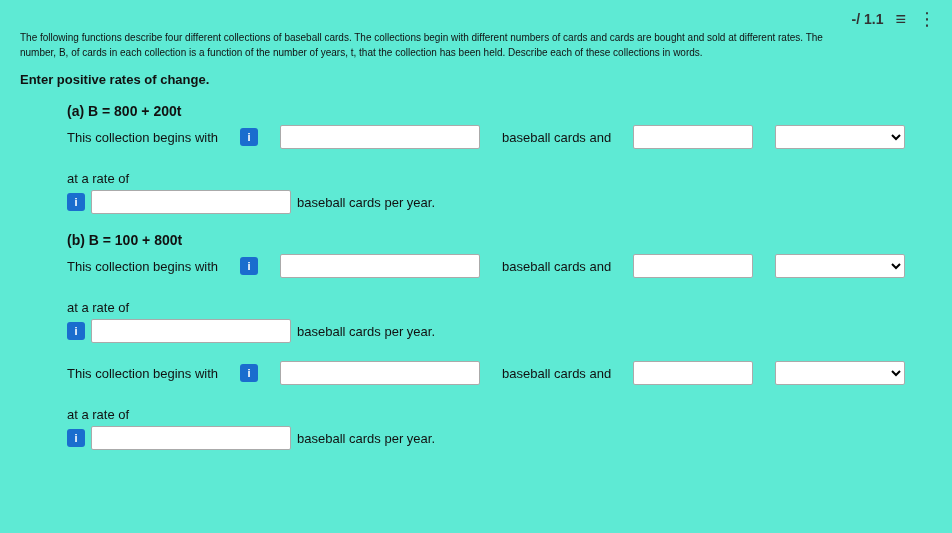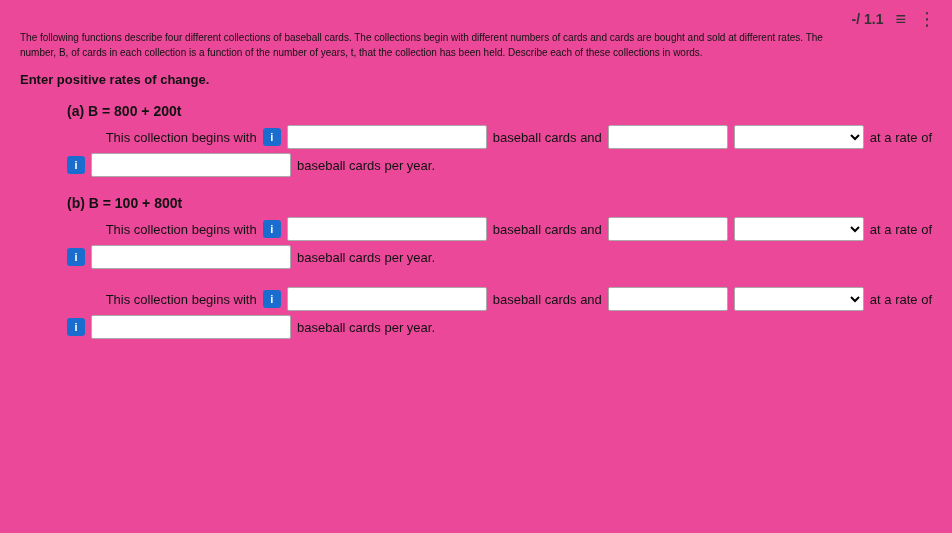--- a/index.html
+++ b/index.html
@@ -8,21 +8,21 @@
       font-family: Arial, sans-serif;
       display: flex;
       justify-content: center;
       align-items: center;
       min-height: 100vh;
       padding: 0;
     }
     .main-container {
       width: 952px;
       height: 533px;
-      background: #ec4899;
+      background: #5eead4;
       position: relative;
       overflow: hidden;
     }
     .top-bar {
       position: absolute;
       top: 8px;
       right: 16px;
       display: flex;
       align-items: center;
       gap: 12px;
@@ -62,24 +62,23 @@
     }
     .problem-label {
       font-size: 14px;
       color: #111;
       font-weight: bold;
       margin-bottom: 6px;
     }
     .answer-row {
       display: flex;
       align-items: center;
-      gap: 6px;
+      gap: 22px;
       flex-wrap: wrap;
       margin-bottom: 4px;
-      justify-content: flex-end;
     }
     .static-text {
       font-size: 13px;
       color: #111;
     }
     .info-badge {
       background: #1a6dce;
       color: white;
       font-size: 11px;
       font-weight: bold;

